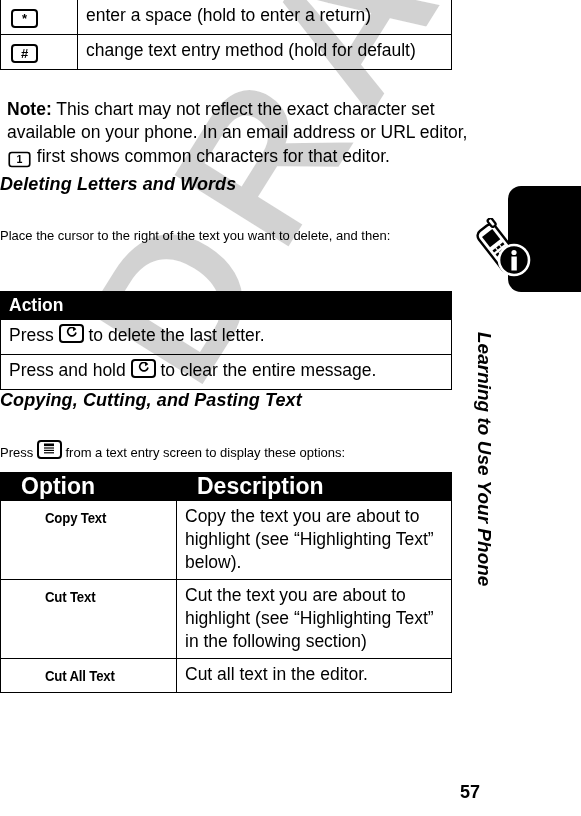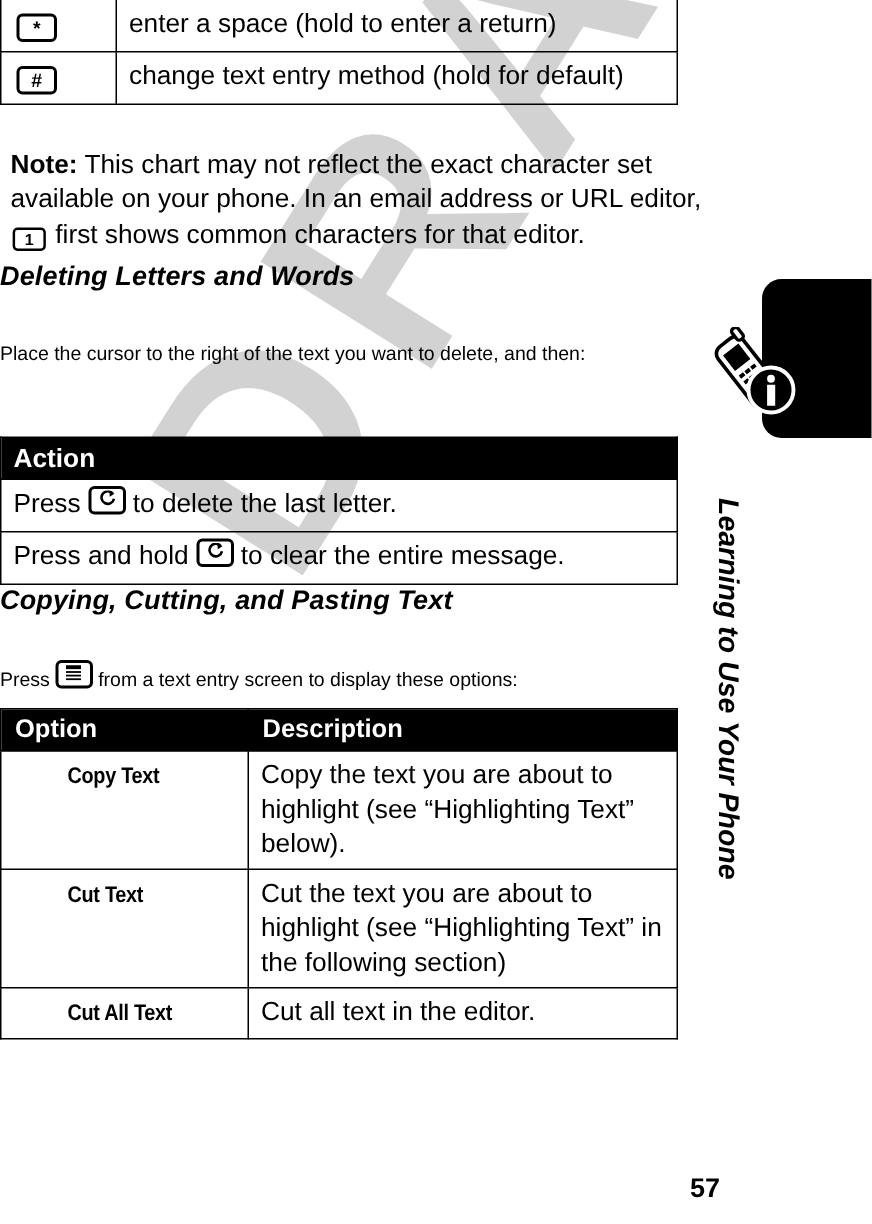--- a/index.html
+++ b/index.html
@@ -169,24 +169,24 @@
 
   
   #options-table {
     position: absolute;
     left: 0;
     top: 472px;
   }
   #options-table th {
     background: #000000;
     color: #ffffff;
-    font-size: 17px;
+    font-size: 23px;
     font-weight: bold;
     line-height: 20px;
-    padding: 3px 8px 4px 9px;
+    padding: 3px 8px 4px 20px;
   }
   #options-table th.col-option { width: 147px; }
   #options-table td {
     font-size: 17.5px;
     line-height: 23px;
     padding: 4px 8px 5px 8px;
   }
   #options-table td.opt-name {
     width: 147px;
     font-weight: bold;

